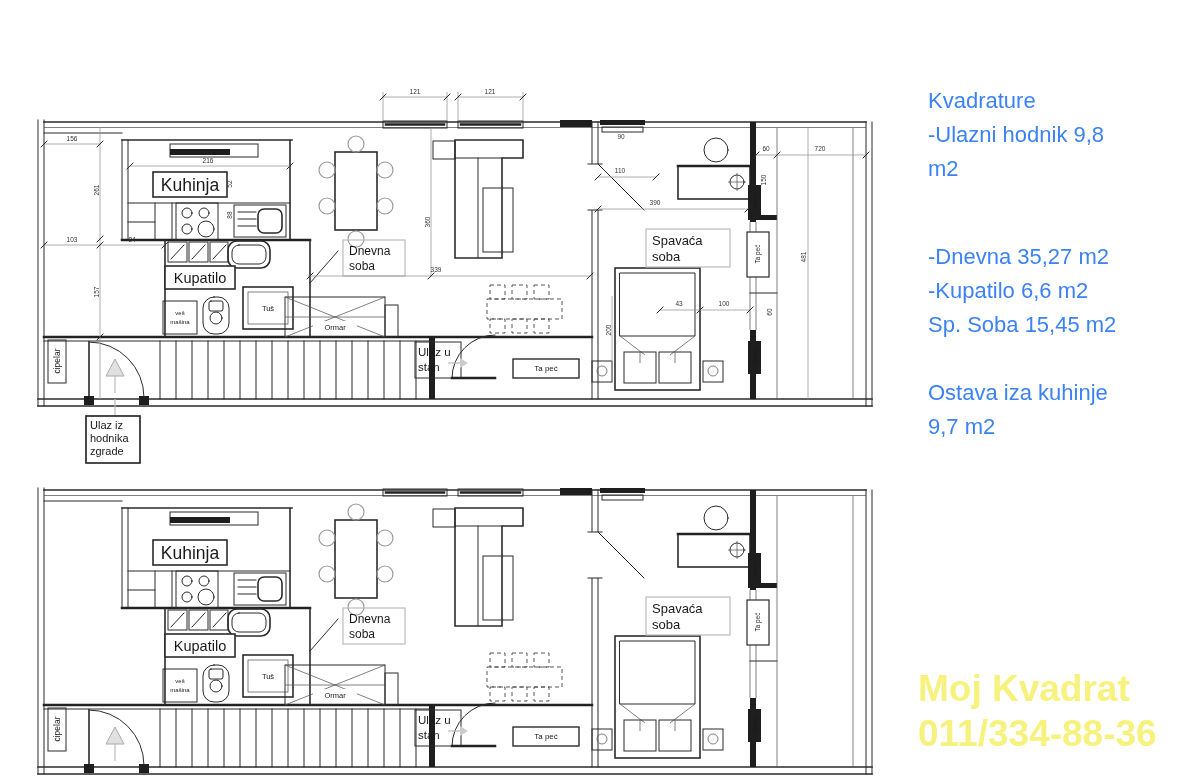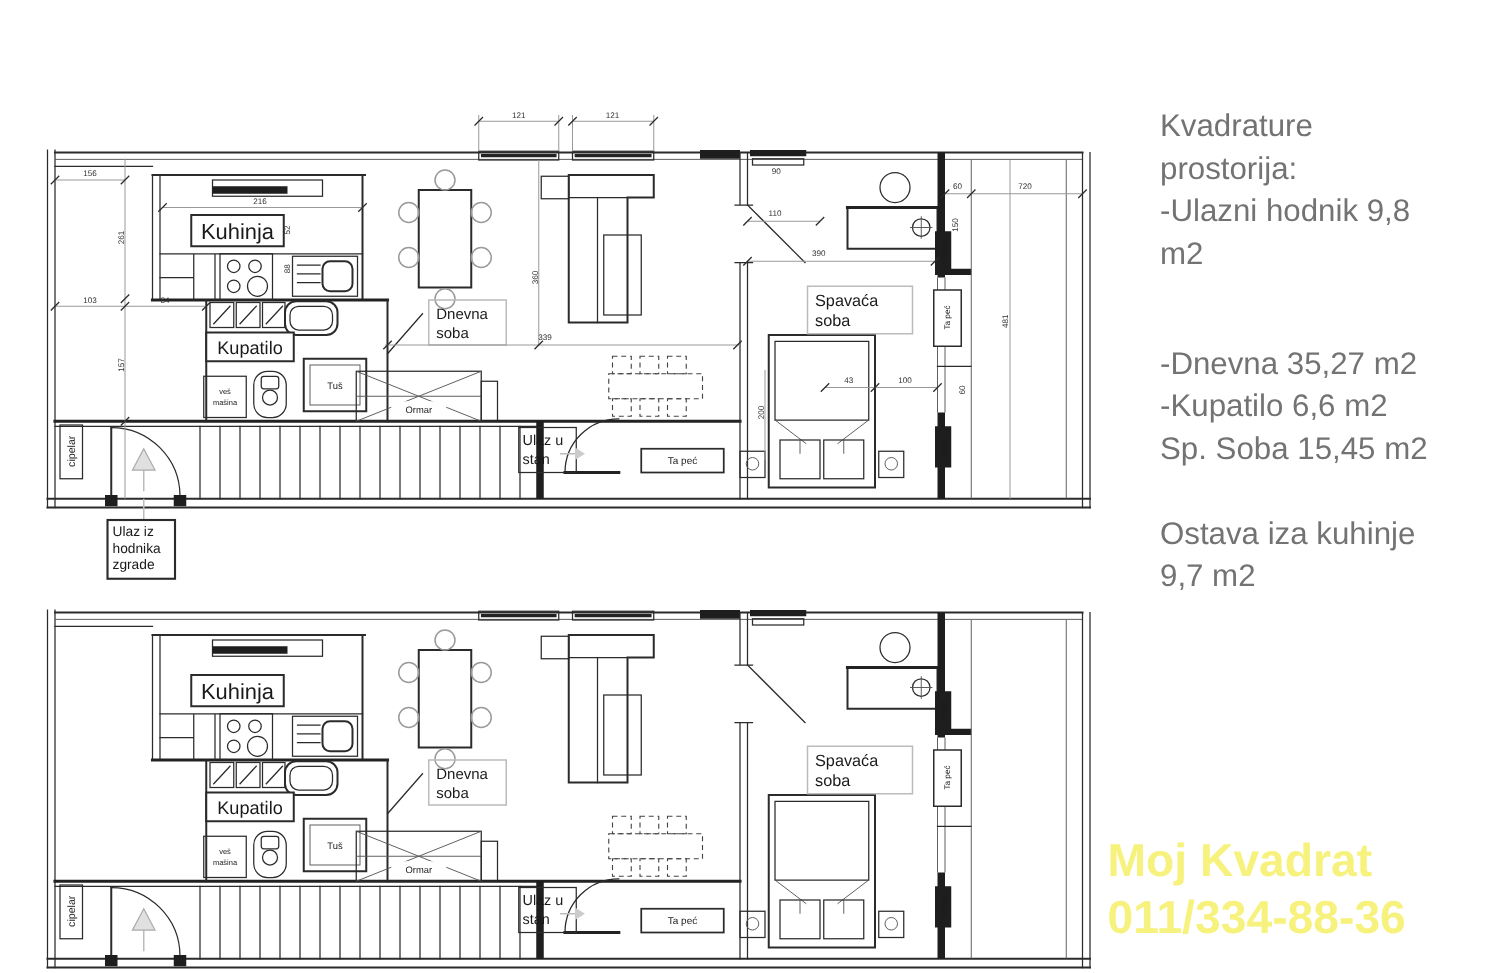--- a/index.html
+++ b/index.html
@@ -12,25 +12,25 @@
   .ln15{stroke:#2b2b2b;fill:none;stroke-width:1.6;stroke-linecap:square;}
   .ln25{stroke:#222;fill:none;stroke-width:2.5;stroke-linecap:square;}
   .thin{stroke:#555;fill:none;stroke-width:.75;}
   .gray{stroke:#999;fill:none;stroke-width:.8;}
   .lgray{stroke:#bbb;fill:none;stroke-width:1.2;}
   .furn{stroke:#9a9a9a;fill:none;stroke-width:1.2;}
   .dash{stroke:#444;fill:none;stroke-width:.9;stroke-dasharray:4 3;}
   .fillb{fill:#1e1e1e;stroke:none;}
   .whitebox{fill:#fff;stroke:#2b2b2b;}
   .dim{font-size:6.5px;fill:#333;}
-  .info{position:absolute;left:928px;top:50px;width:265px;font-size:25px;
-        line-height:34px;color:#737373;}
+  .info{position:absolute;left:928px;top:50px;width:265px;font-size:22px;
+        line-height:34px;color:#3b82f6;}
   .info p{margin:0 0 34px 0;}
   .info p.gap2{margin-bottom:54px;}
-  .watermark{position:absolute;left:886px;top:666px;font-size:37px;
+  .watermark{position:absolute;left:918px;top:666px;font-size:37px;
         font-weight:bold;color:#f6f27d;line-height:45px;white-space:nowrap;}
 </style>
 </head>
 <body>
 
 <div class="page">
 
 <svg class="plan" width="880" height="778" viewBox="0 0 880 778">
   <defs>
     <g id="plan-core">
@@ -288,21 +288,20 @@
     </g>
   </g>
 
   <use href="#plan-core" y="368"></use>
 </svg>
 
 <div class="info">
   <p>
     </p>
       <div>Kvadrature</div>
-    <div>prostorija:</div>
     <div>-Ulazni hodnik 9,8</div>
     <div>m2</div>
   <p></p>
   <p class="gap2">
     </p>
       <div>-Dnevna 35,27 m2</div>
     <div>-Kupatilo 6,6 m2</div>
     <div>Sp. Soba 15,45 m2</div>
   <p></p>
   <p>

